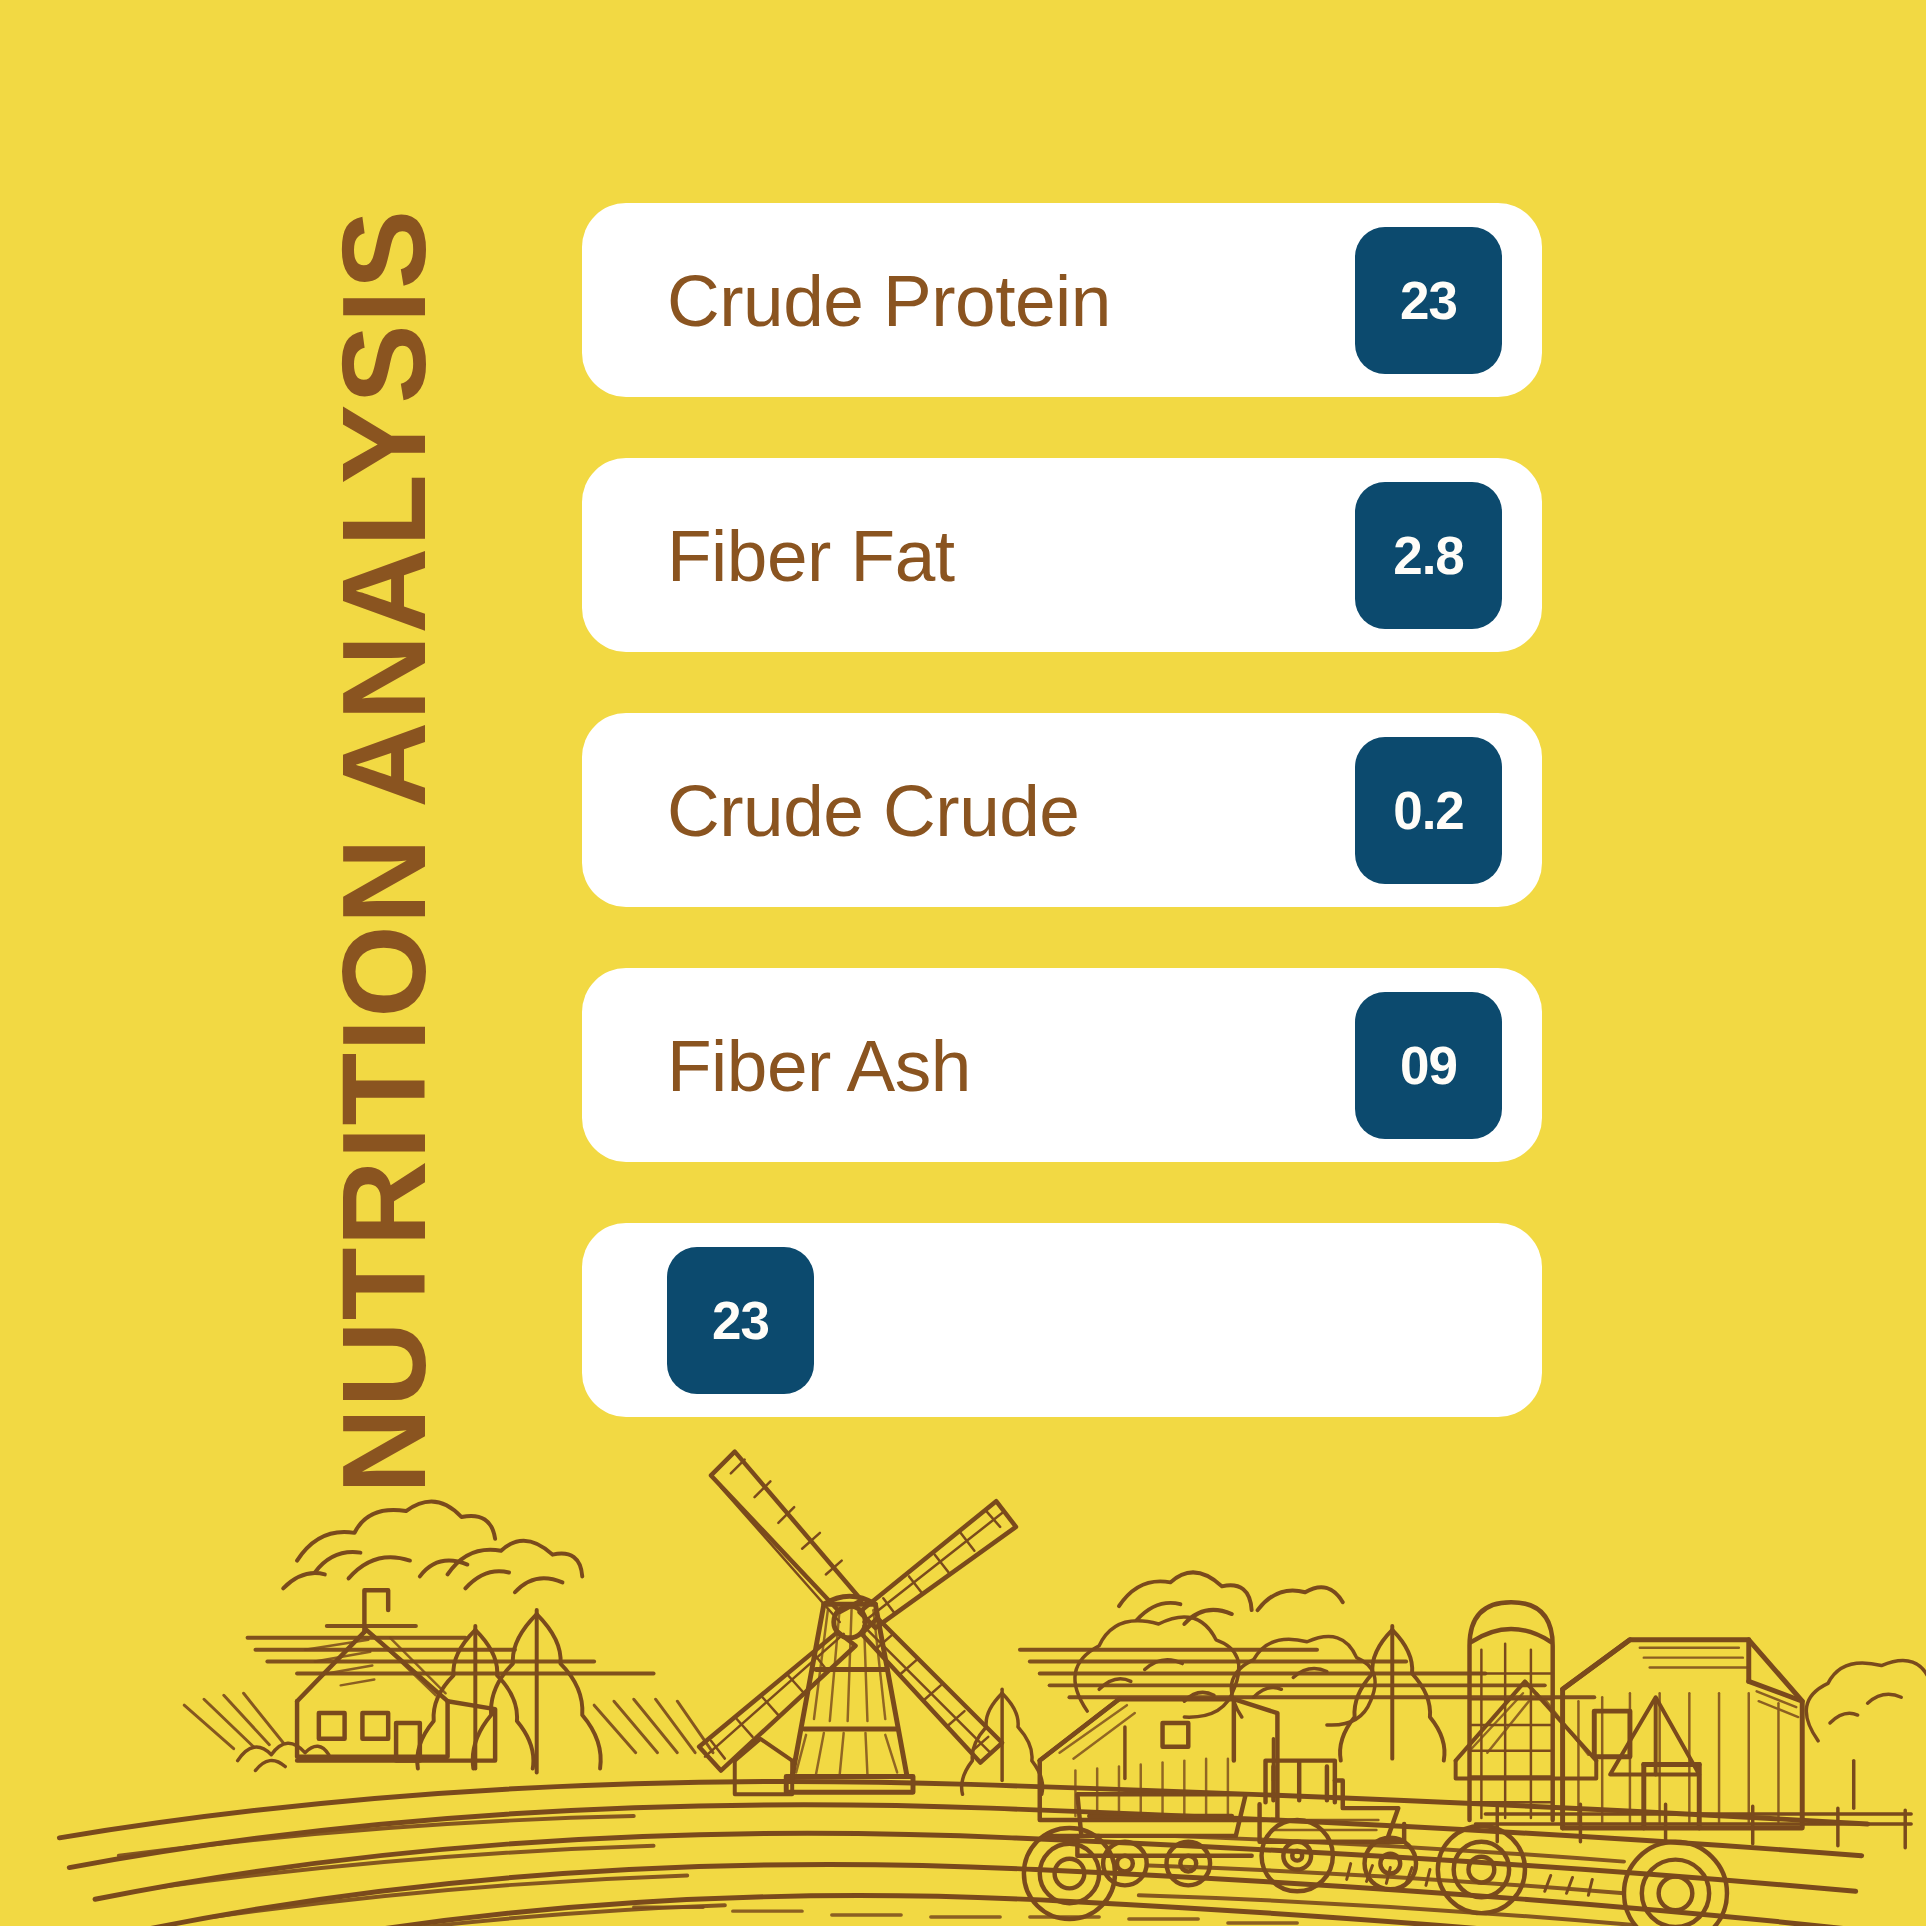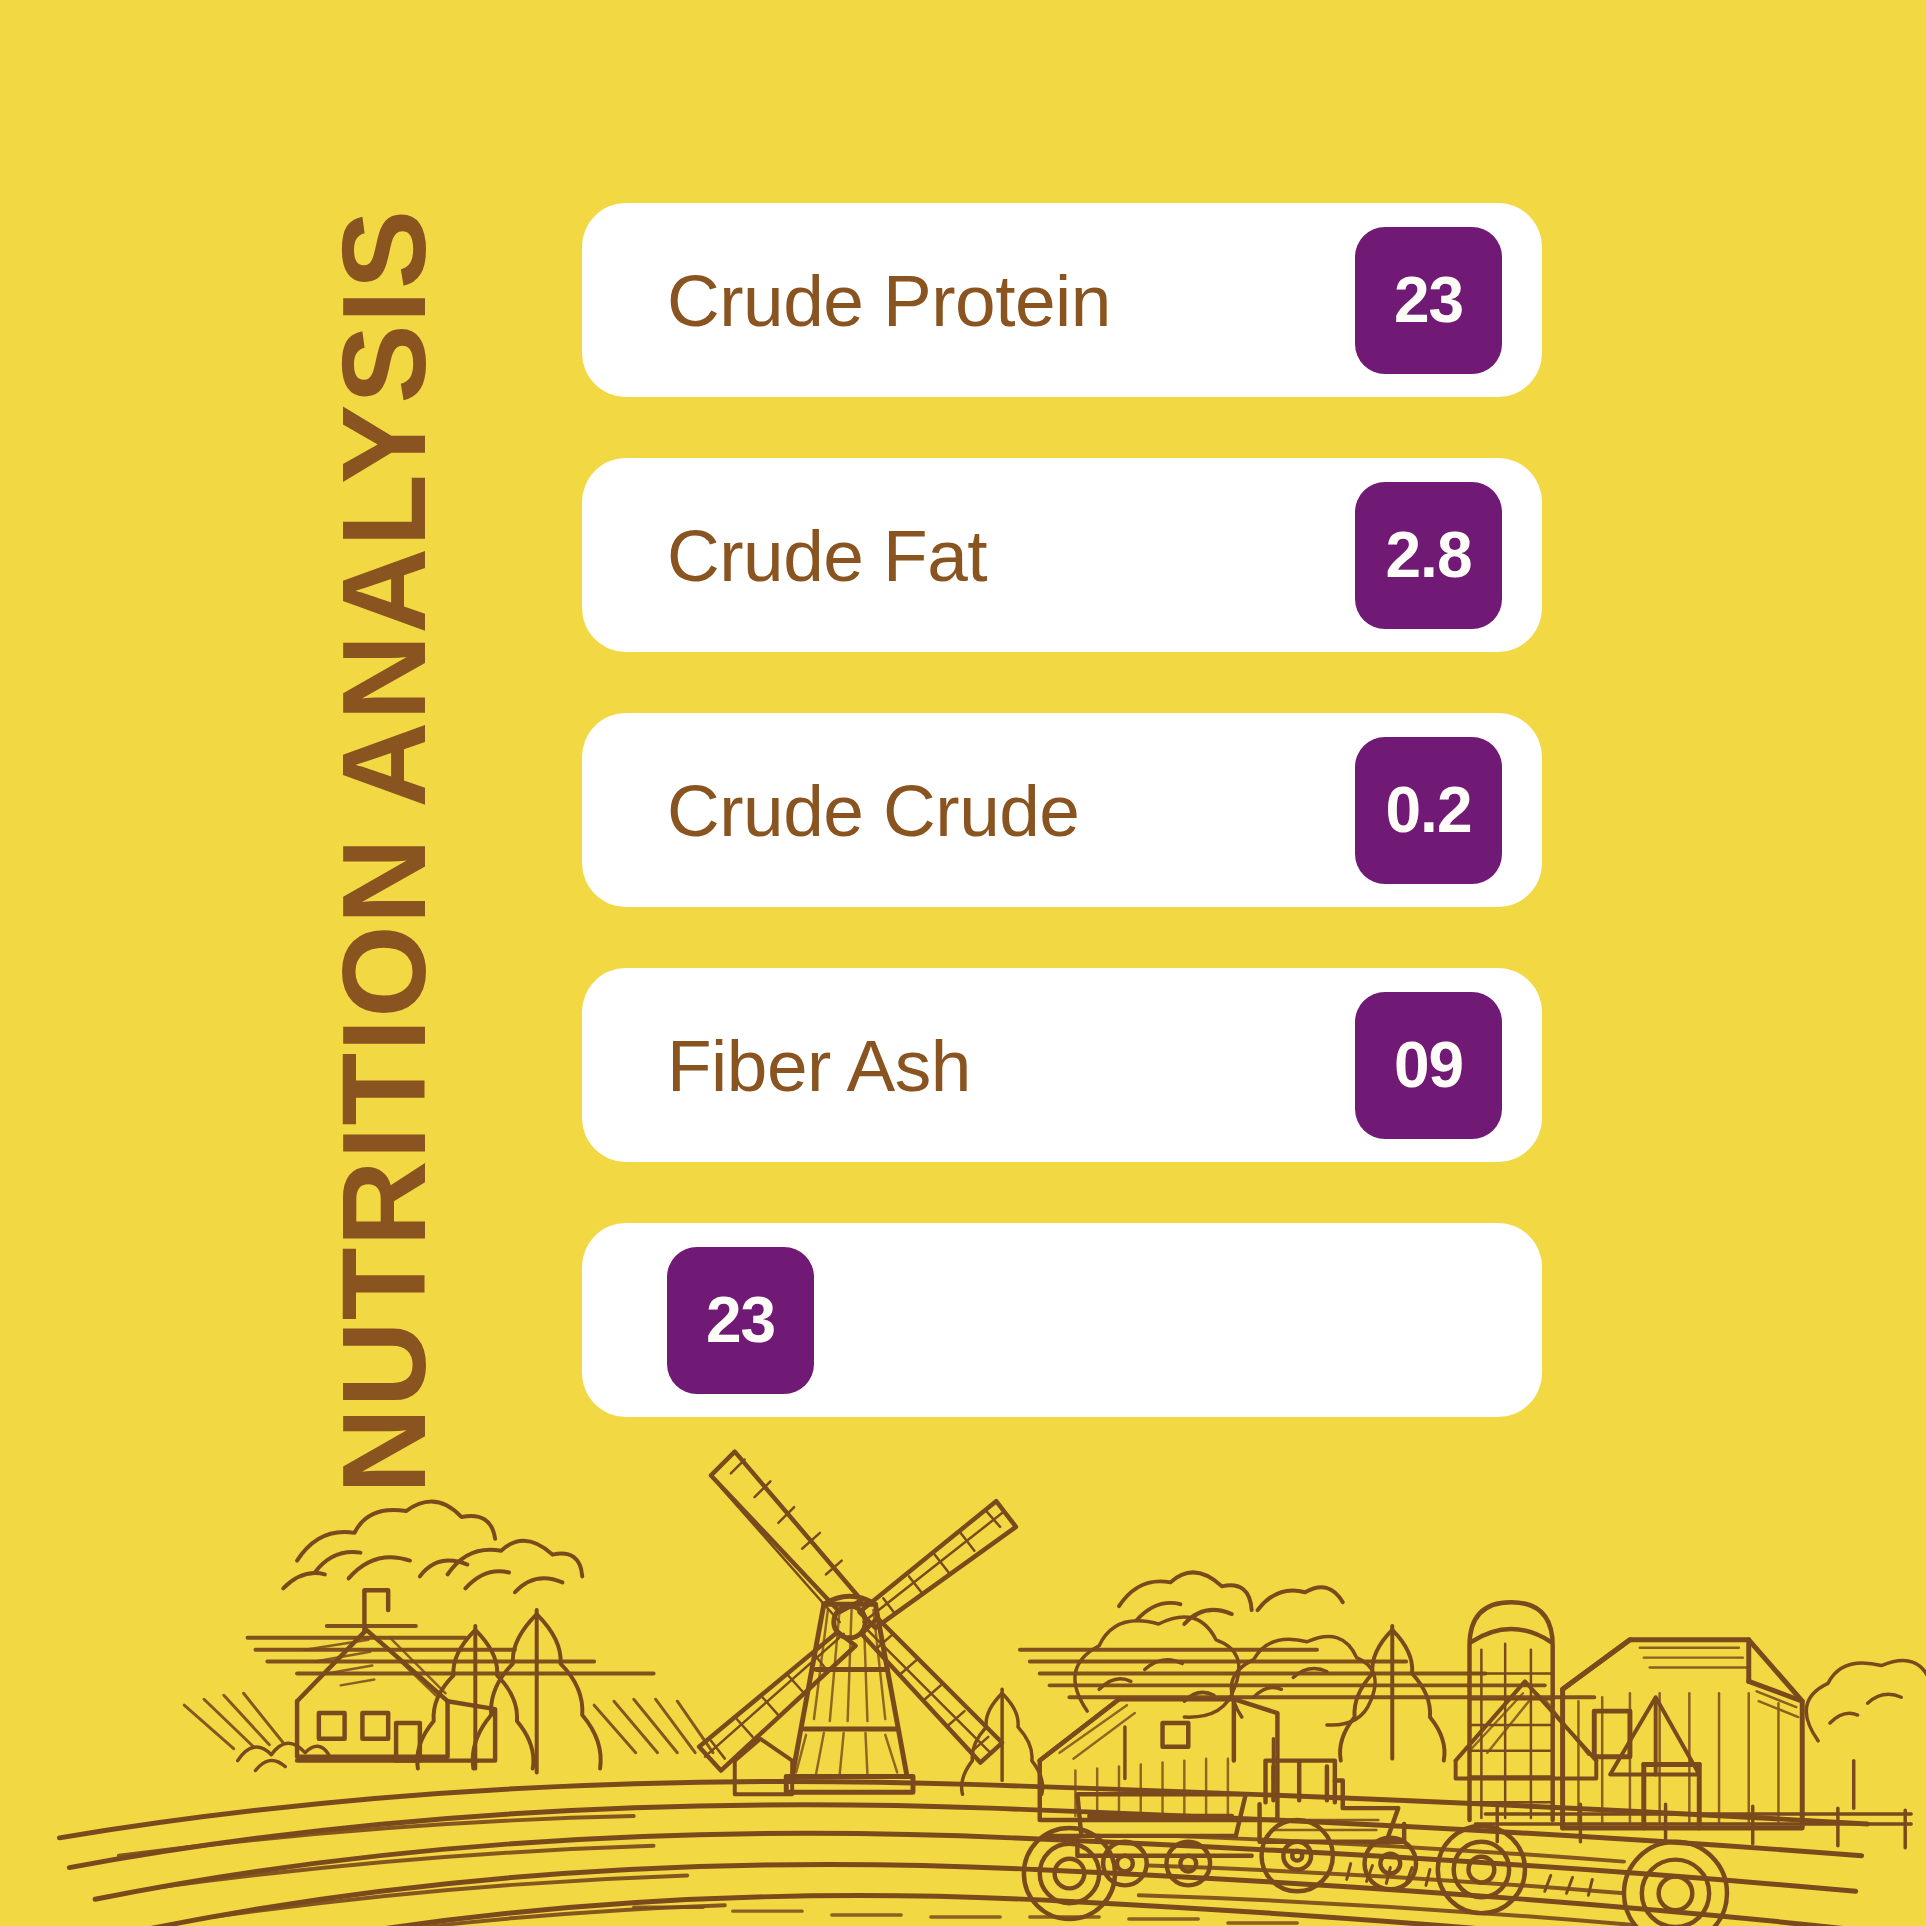--- a/index.html
+++ b/index.html
@@ -71,27 +71,27 @@
     font-size: 73px;
     font-weight: 400;
     line-height: 1;
     letter-spacing: -0.5px;
     white-space: nowrap;
   }
   .card-badge {
     width: 147px;
     height: 147px;
     flex: 0 0 147px;
-    background: #701a75;
+    background: #0c4a6e;
     border-radius: 30px;
     display: flex;
     align-items: center;
     justify-content: center;
     color: #FFFDF8;
-    font-size: 64px;
+    font-size: 53px;
     font-weight: 700;
     line-height: 1;
     letter-spacing: -1px;
   }
 
   
   #farm-illustration {
     position: absolute;
     left: 0;
     bottom: 0;
@@ -111,21 +111,21 @@
   </div>
 
   <div id="cards">
 
     <div class="card">
       <span class="card-label">Crude Protein</span>
       <span class="card-badge">23</span>
     </div>
 
     <div class="card">
-      <span class="card-label">Crude Fat</span>
+      <span class="card-label">Fiber Fat</span>
       <span class="card-badge">2.8</span>
     </div>
 
     <div class="card">
       <span class="card-label">Crude Crude</span>
       <span class="card-badge">0.2</span>
     </div>
 
     <div class="card">
       <span class="card-label">Fiber Ash</span>

